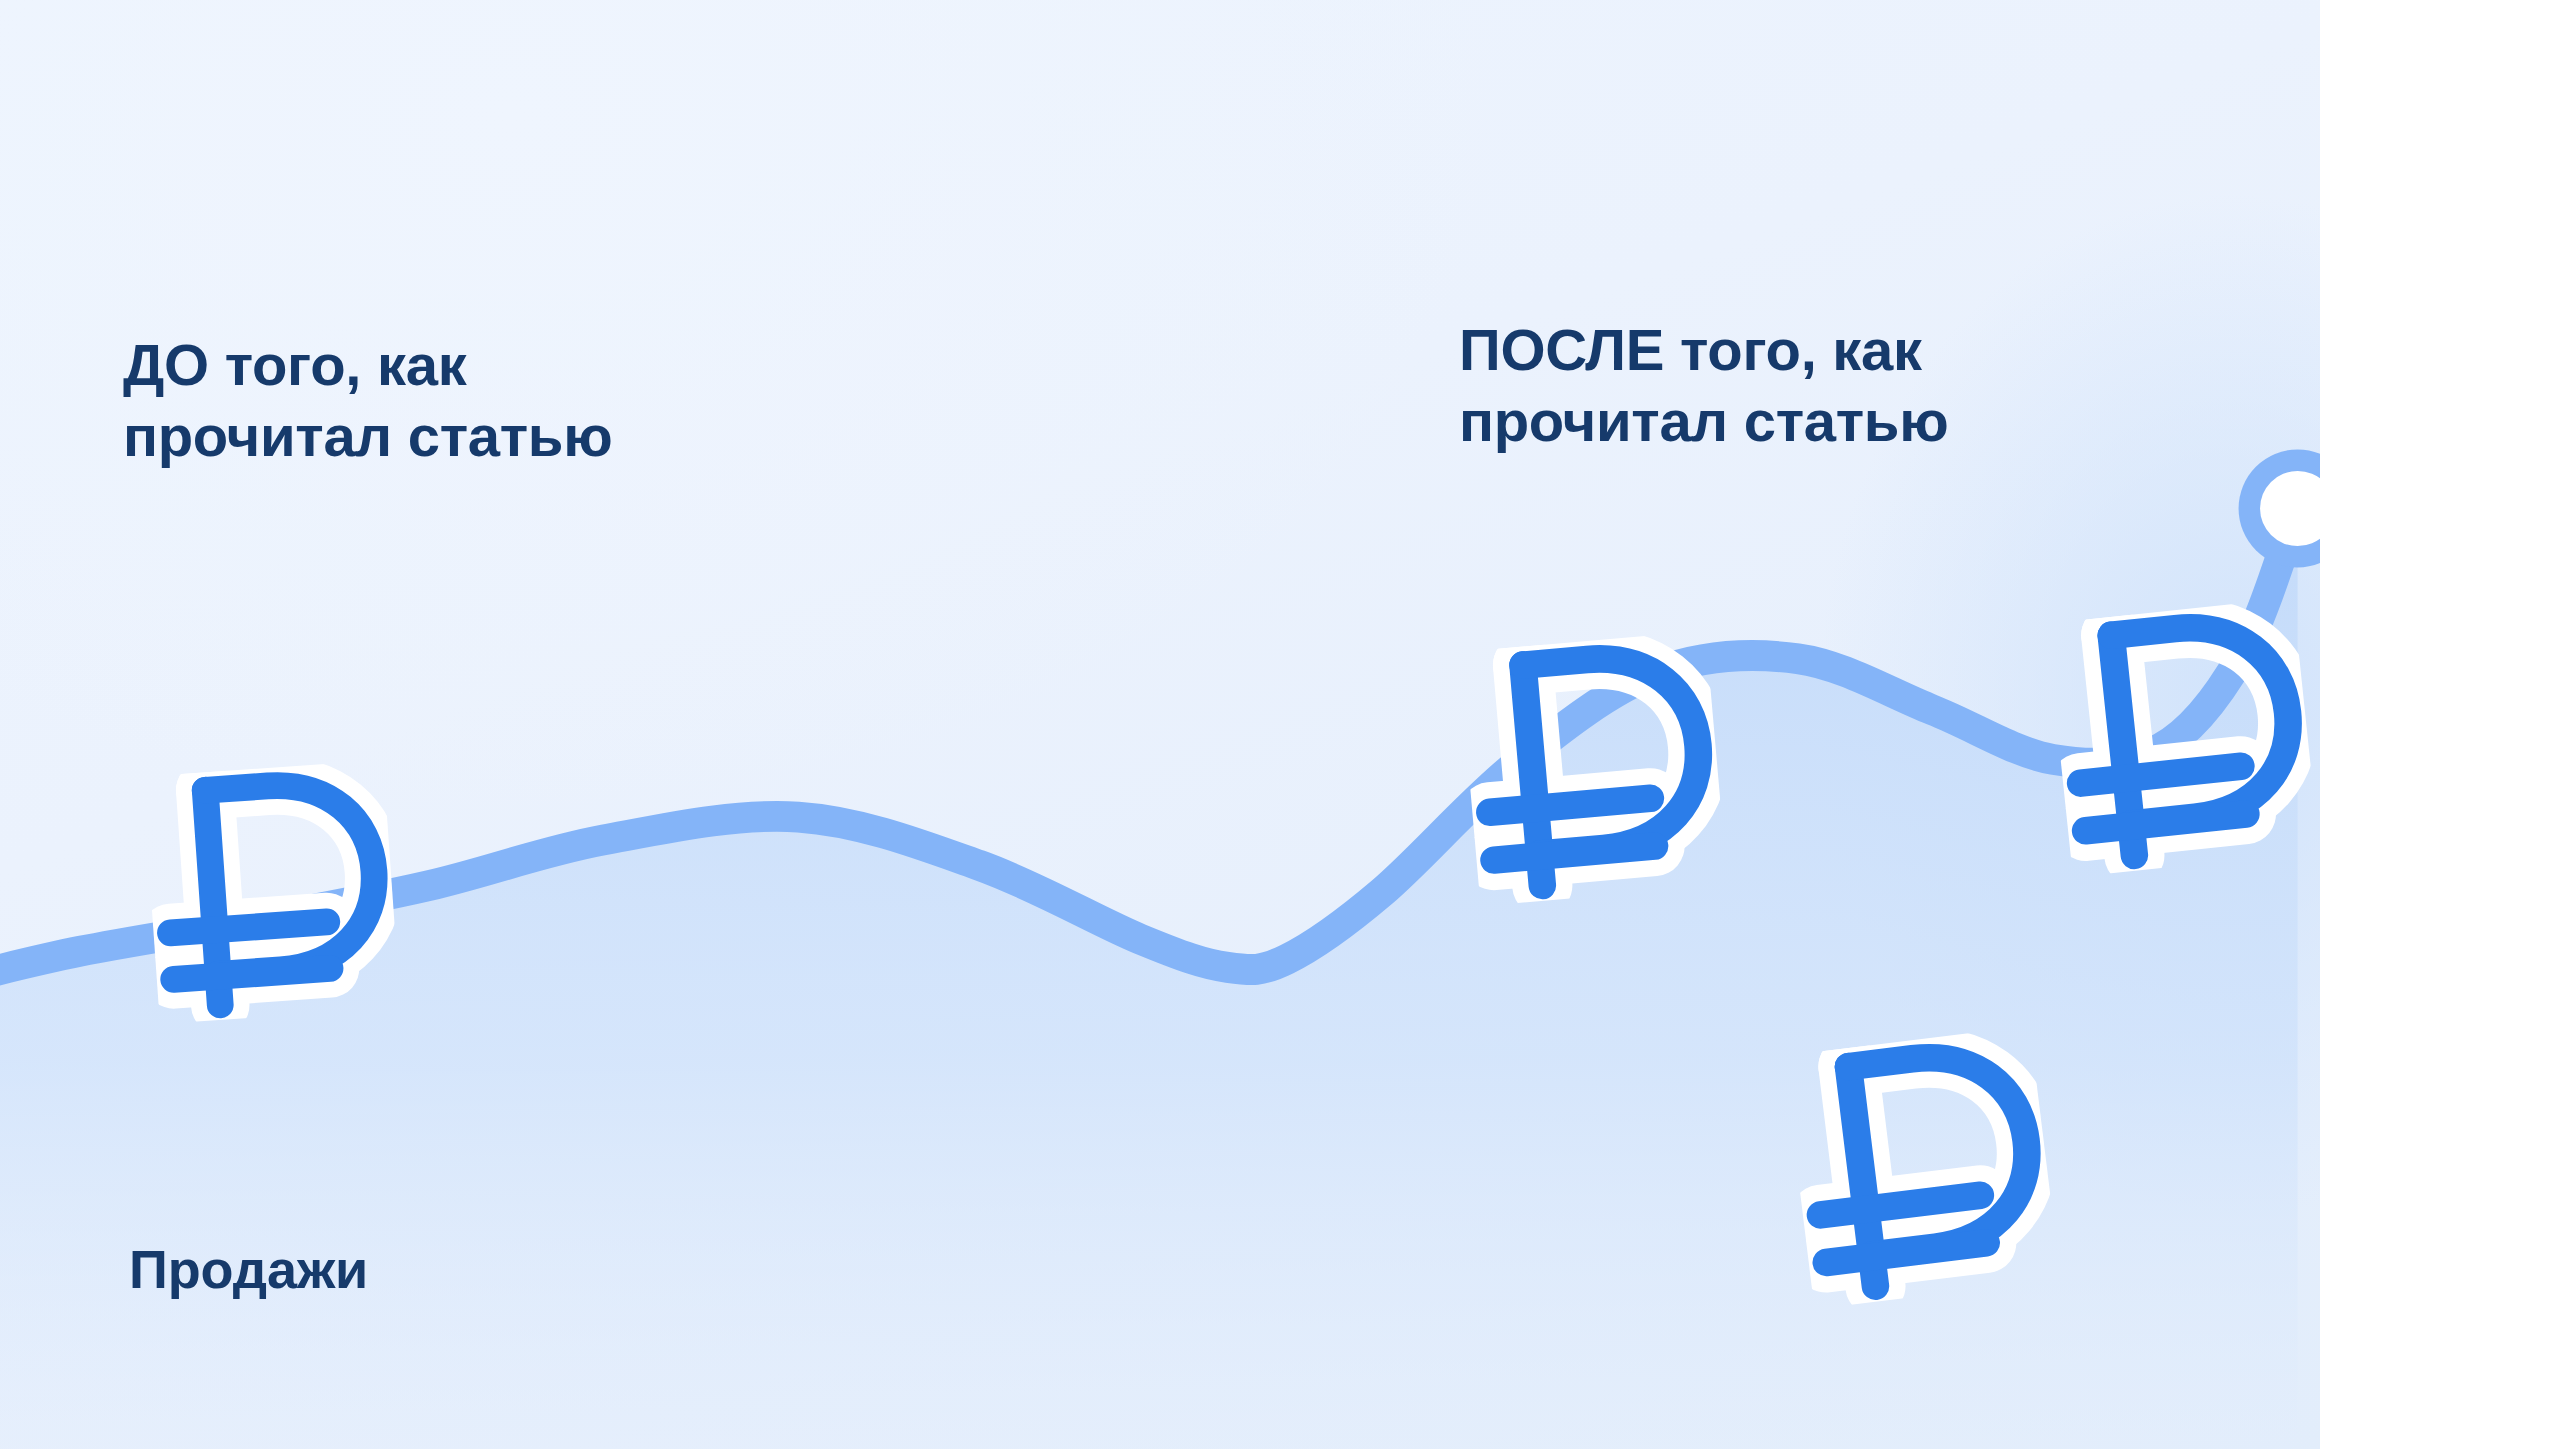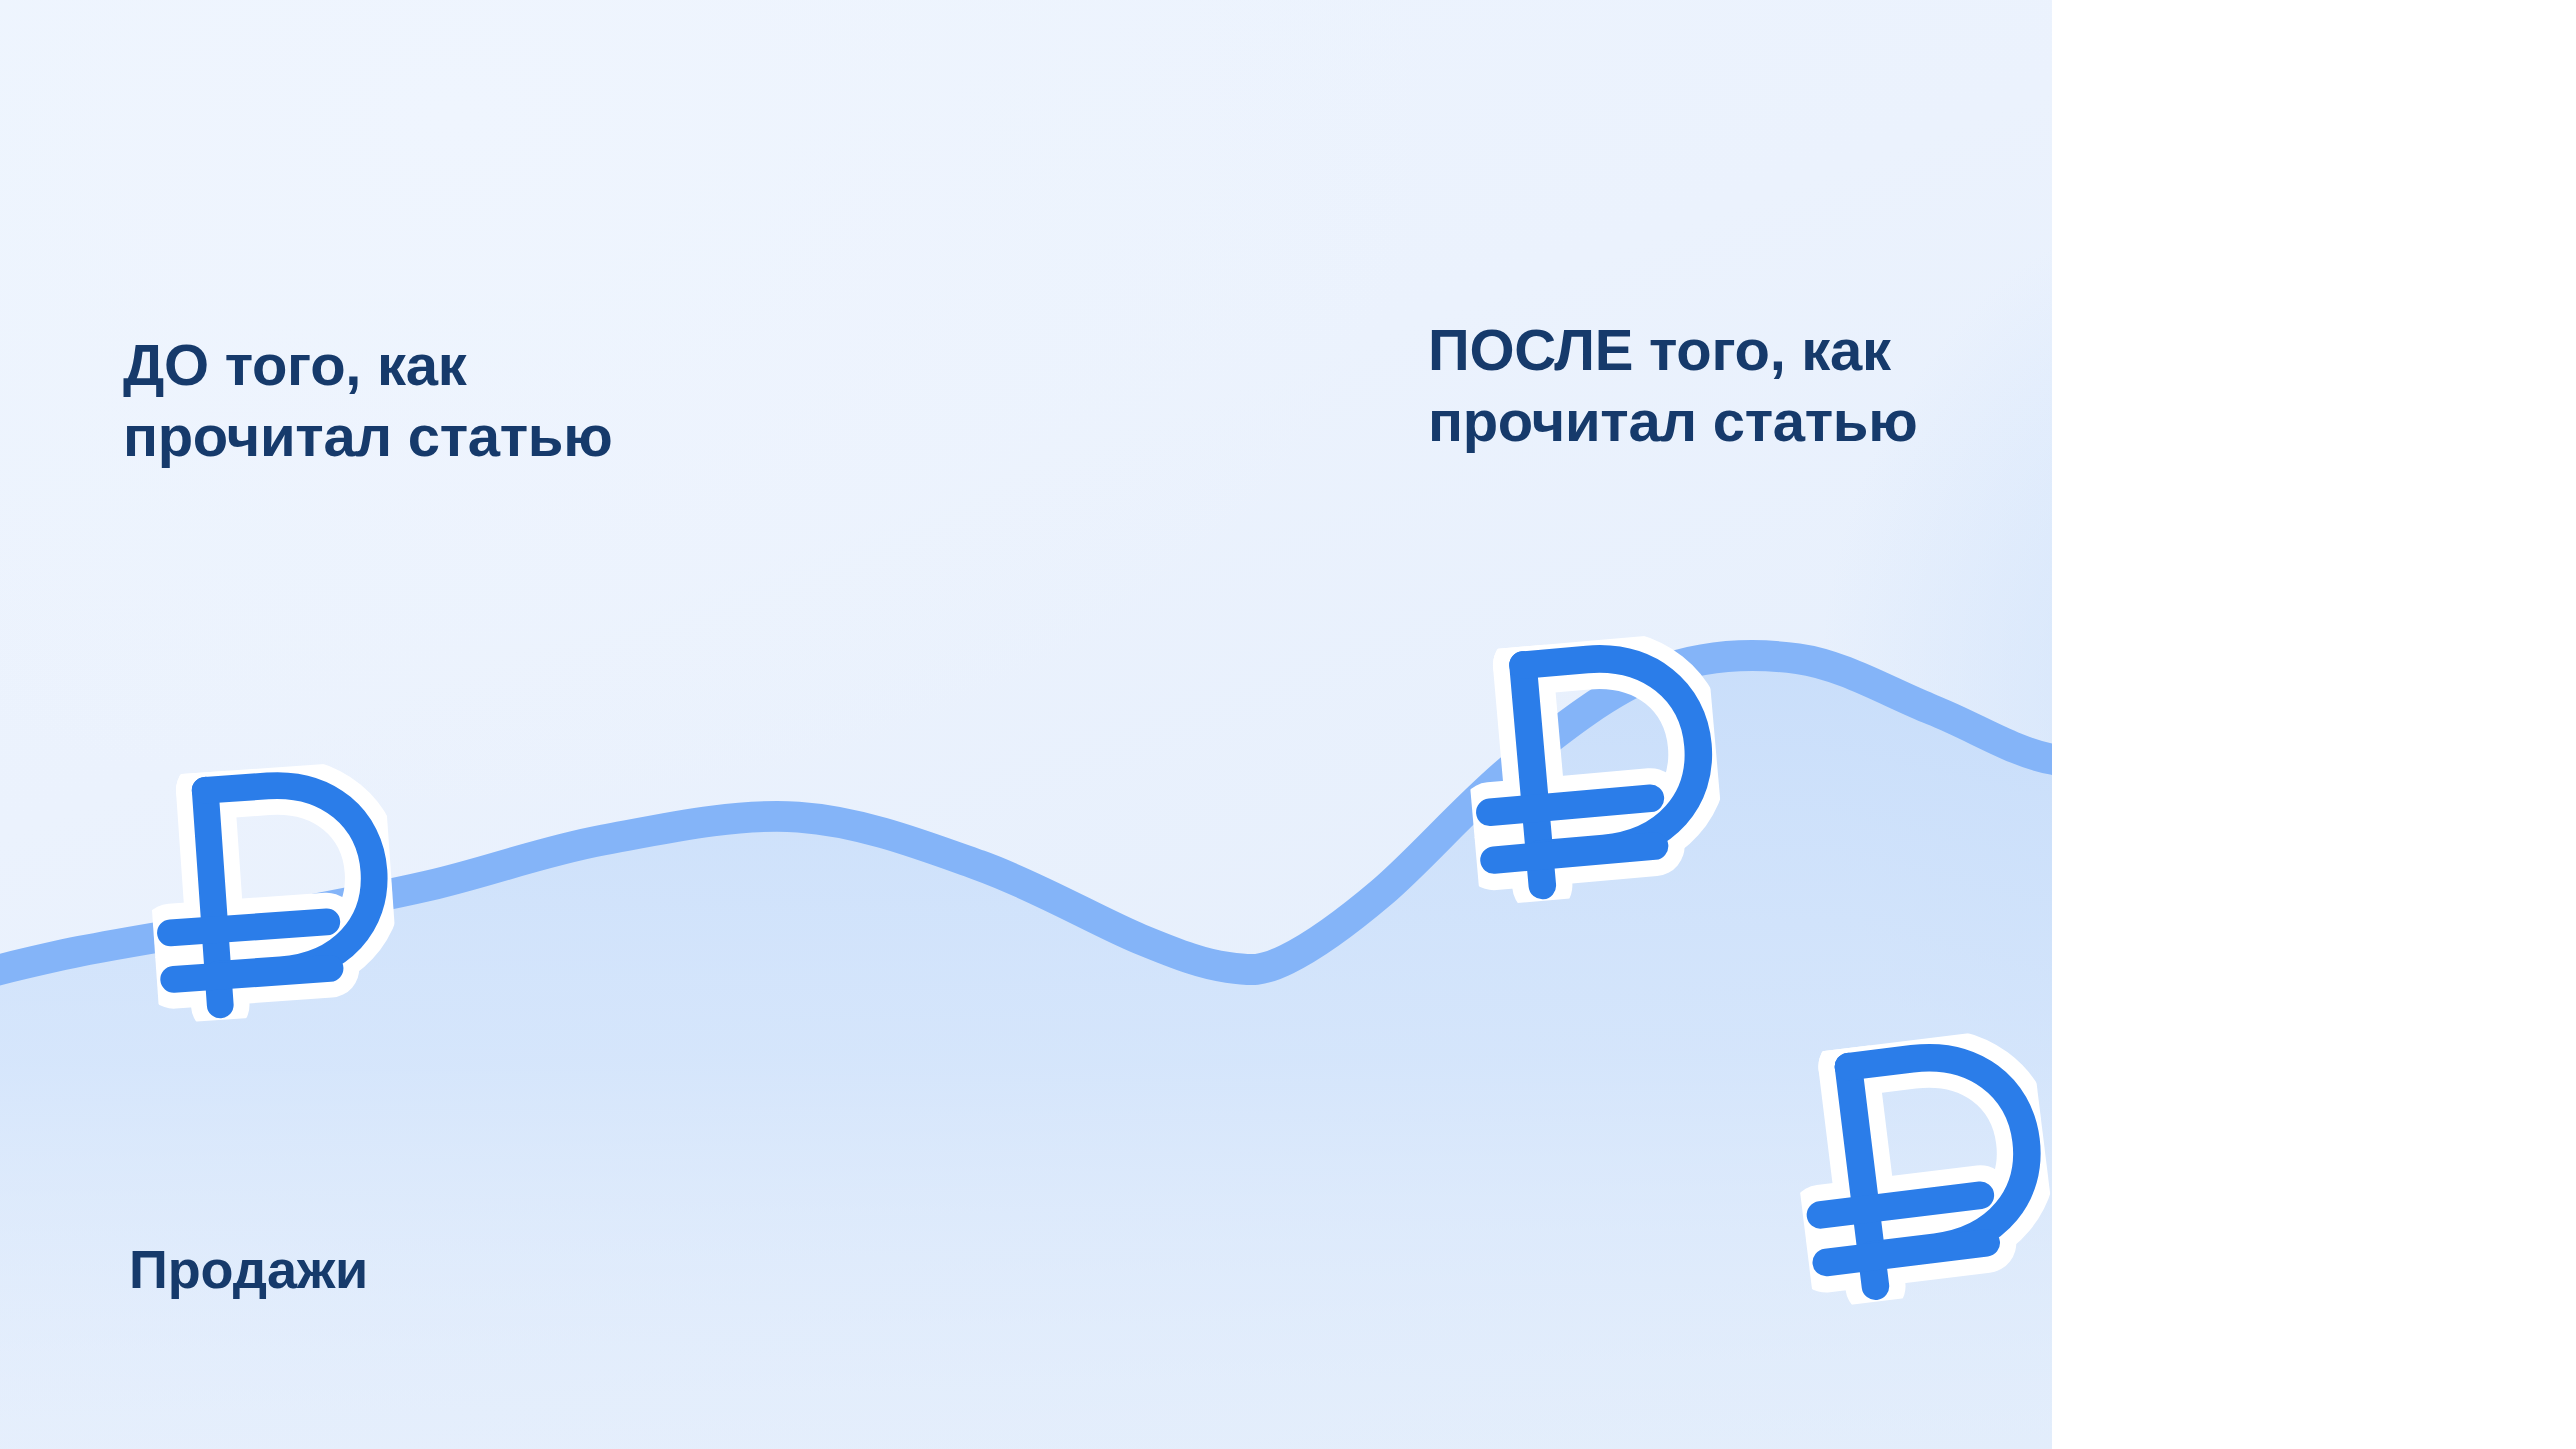--- a/index.html
+++ b/index.html
@@ -2,21 +2,21 @@
 <html style="font-size:10.7px"><head>
 <meta charset="utf-8">
 <style>
   html, body {
     margin: 0;
     padding: 0;
     background: #ffffff;
   }
   #stage {
     position: relative;
-    width: 2052px;
+    width: 2320px;
     height: 1449px;
     overflow: hidden;
     font-family: "Liberation Sans", sans-serif;
     background:
       radial-gradient(ellipse 1610px 1140px at 22% 8%, #EFF5FE 0%, rgba(239,245,254,0) 62%),
       linear-gradient(160deg, #EDF4FE 0%, #EBF2FD 38%, #E6EFFC 72%, #E2EDFB 100%);
   }
 
   
   #chart-layer {
@@ -124,19 +124,19 @@
   <div class="ruble-badge" id="ruble-marker-4" style="left: 1798px; top: 1040px; width: 248px; height: 255px; transform: rotate(-7deg);">
     <svg viewBox="0 0 486 500" width="248" height="255">
       <use href="#ruble-glyph" fill="none" stroke="#FFFFFF" stroke-width="118" stroke-linecap="round" stroke-linejoin="round"></use>
       <use href="#ruble-glyph" fill="none" stroke="#2B7DE9" stroke-width="54" stroke-linecap="round" stroke-linejoin="round"></use>
     </svg>
   </div>
 
   <div class="headline" id="headline-before" style="color: rgb(22, 58, 107);">ДО того, как
 прочитал статью</div>
 
-  <div class="headline" id="headline-after" style="color: rgb(22, 58, 107);">ПОСЛЕ того, как
+  <div class="headline" id="headline-after" style="color: rgb(22, 58, 107); margin-left: 31px;">ПОСЛЕ того, как
 прочитал статью</div>
 
   <div class="axis-label" style="color: rgb(22, 58, 107);">Продажи</div>
 
 </div>
 
 
 </body></html>

